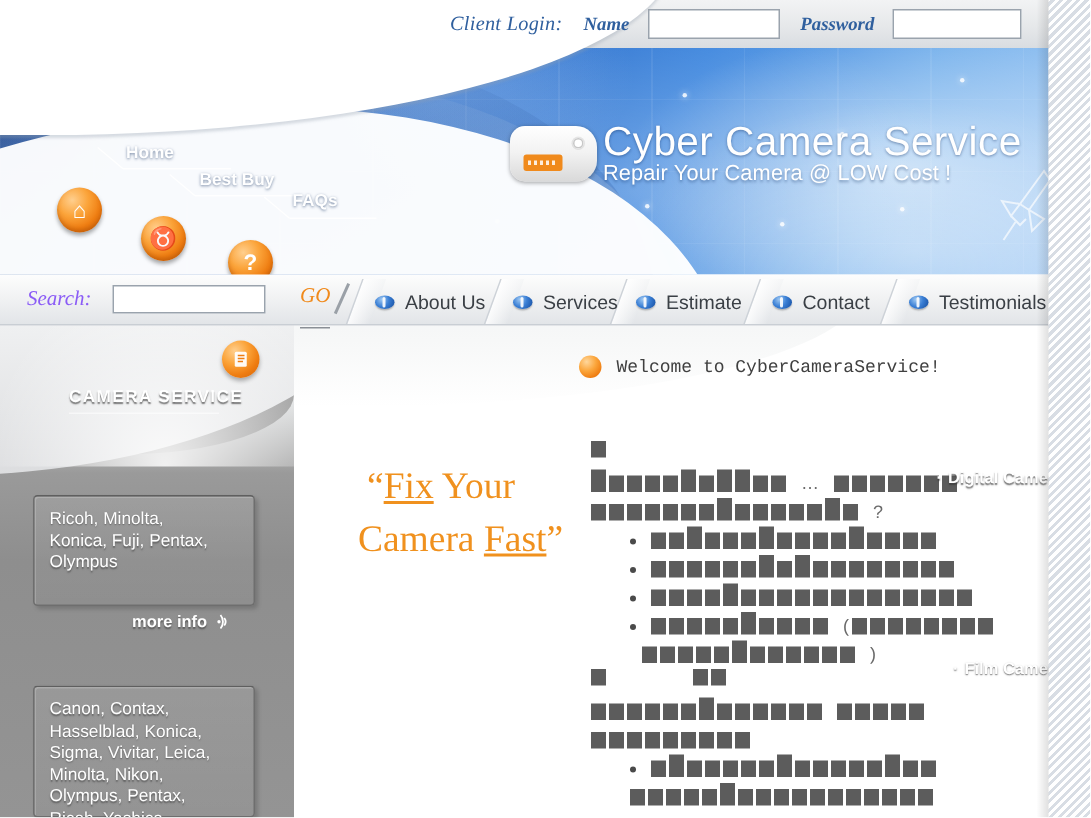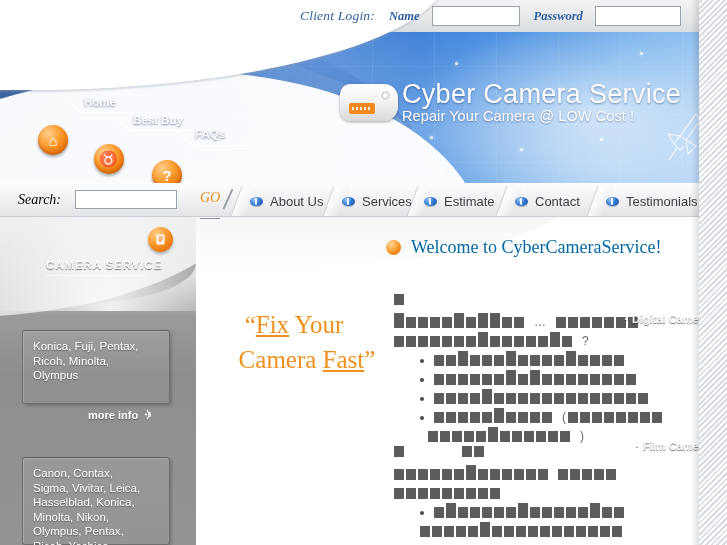--- a/index.html
+++ b/index.html
@@ -286,21 +286,21 @@
     border-bottom: 1px solid #c9ced4;
     z-index: 22;
   }
   #search-label {
     position: absolute;
     left: 18px; top: 192px;
     z-index: 24;
     font-family: "Liberation Serif", serif;
     font-style: italic;
     font-size: 14px;
-    color: #000000;
+    color: #8b5cf6;
   }
   #search-input {
     position: absolute;
     left: 75px; top: 190px;
     width: 102px; height: 19px;
     border: 1px solid #9aa3ad;
     background: #ffffff;
     font-size: 11px;
     padding: 0 3px;
     z-index: 24;
@@ -496,23 +496,23 @@
     left: 190px; top: 20px;
     display: flex; align-items: center; gap: 10px;
     z-index: 3;
   }
   #welcome-orb {
     width: 15px; height: 15px;
     border-radius: 50%;
     background: radial-gradient(circle at 34% 28%, #ffd79c 0%, #fba63c 42%, #ef7d11 75%, #d8690c 100%);
   }
   #welcome-text {
-    font-family: Liberation Serif, serif;
-    font-size: 18px;
-    color: #0369a1;
+    font-family: Liberation Mono, monospace;
+    font-size: 12px;
+    color: #404040;
   }
   #headline {
     position: absolute;
     left: 8px; top: 90px;
     width: 180px;
     z-index: 3;
     font-family: "Liberation Serif", serif;
     font-size: 25px;
     color: #f0911e;
     line-height: 35px;
@@ -695,42 +695,42 @@
       </g>
     </svg>
   </div>
   <div id="panel-title">CAMERA SERVICE</div>
   <div id="panel-title-rule"></div>
 
   <div class="cat-heading" id="cat-digital">
     <span class="dot">·</span><span>Digital Camera</span>
   </div>
   <div class="cat-box" id="box-digital">
+    <div class="line">Ricoh, Minolta,</div>
     <div class="line">Konica, Fuji, Pentax,</div>
-    <div class="line">Ricoh, Minolta,</div>
     <div class="line">Olympus</div>
   </div>
   <div id="more-info">
     <span>more info</span>
     <svg class="arcs" width="13" height="13" viewBox="0 0 13 13">
       <g fill="none" stroke="#ffffff" stroke-width="1.2">
         <path d="M4 2 A7 7 0 0 1 4 11"></path>
         <path d="M6.5 4 A4.2 4.2 0 0 1 6.5 9"></path>
       </g>
       <circle cx="3" cy="6.5" r="1.1" fill="#ffffff"></circle>
     </svg>
   </div>
 
   <div class="cat-heading" id="cat-film">
     <span class="dot">·</span><span>Film Camera</span>
   </div>
   <div class="cat-box" id="box-film">
     <div class="line">Canon, Contax,</div>
+    <div class="line">Hasselblad, Konica,</div>
     <div class="line">Sigma, Vivitar, Leica,</div>
-    <div class="line">Hasselblad, Konica,</div>
     <div class="line">Minolta, Nikon,</div>
     <div class="line">Olympus, Pentax,</div>
     <div class="line">Ricoh, Yashica</div>
   </div>
 
   <div id="content">
     <div id="content-curve"></div>
 
     <div id="welcome">
       <span id="welcome-orb"></span>

